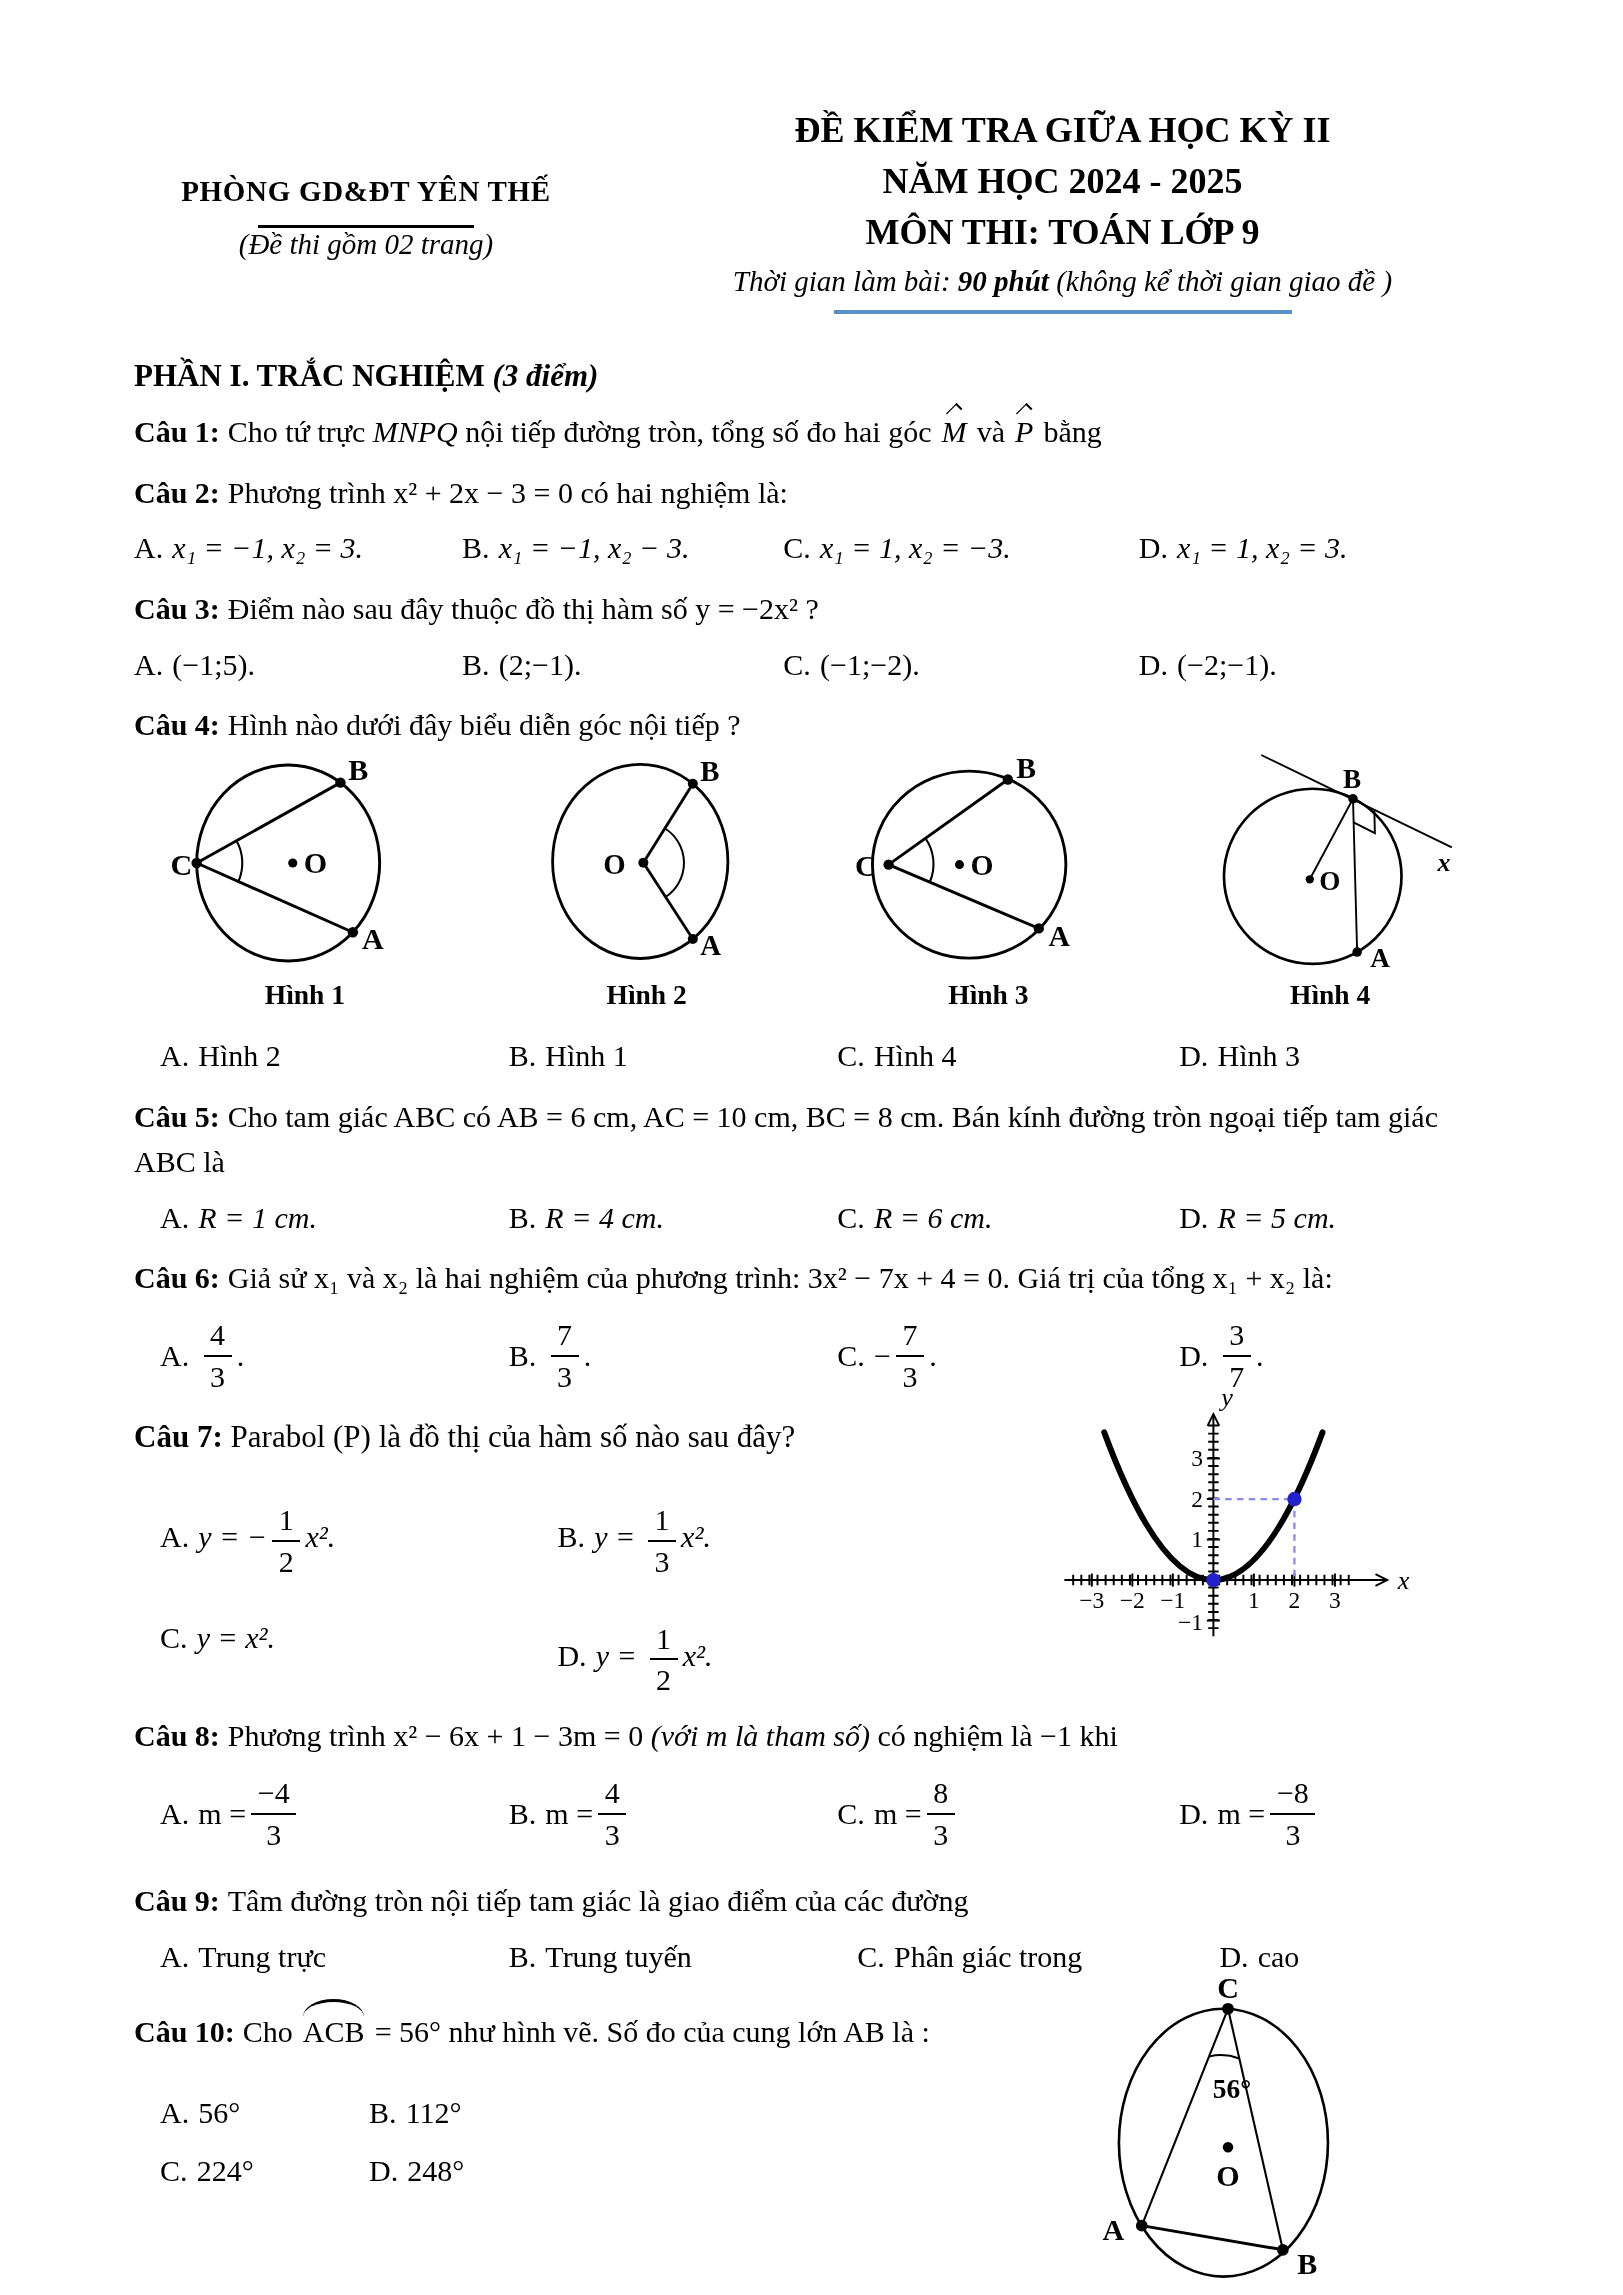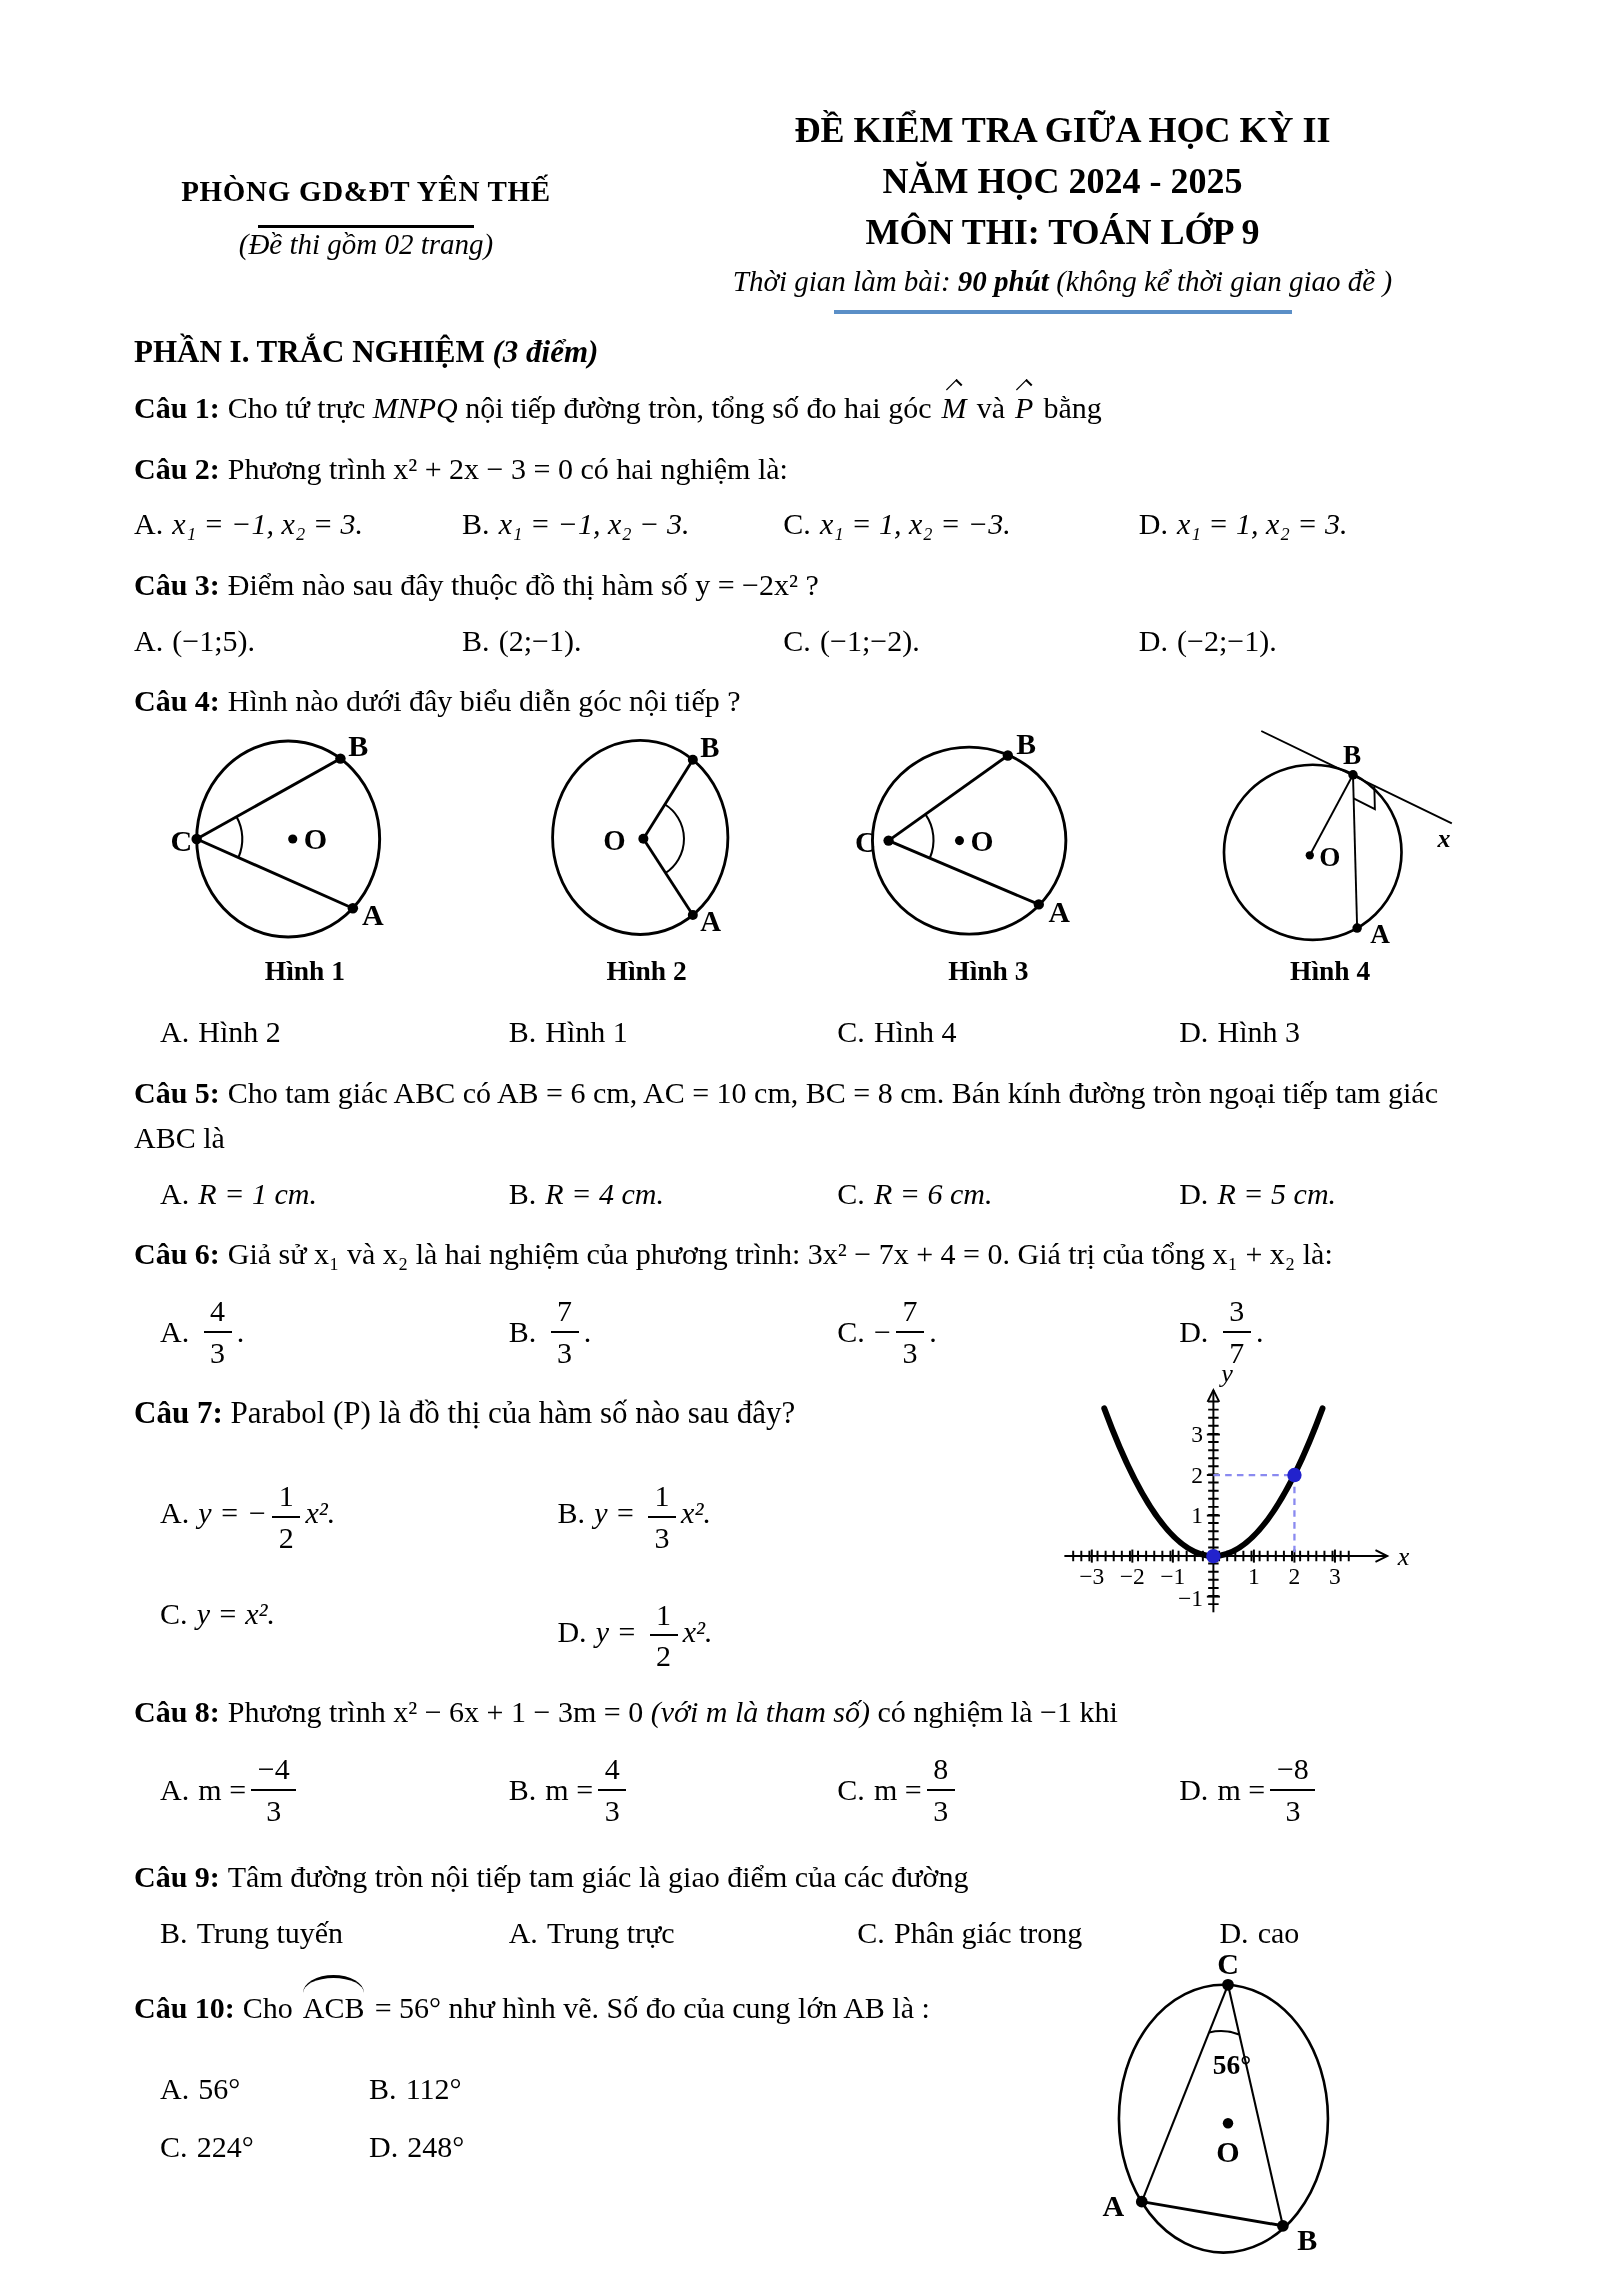--- a/index.html
+++ b/index.html
@@ -16,21 +16,21 @@
   .org{font-weight:bold;font-size:29px;letter-spacing:0.7px;}
   .h-rule{width:216px;height:3.3px;background:#000;margin:17px auto 0;}
   .pages{font-style:italic;font-size:29px;}
   .h-right{flex:1;text-align:center;padding-left:26px;}
   .h-right .t{font-weight:bold;font-size:36px;line-height:1.42;}
   .time{font-style:italic;font-size:29px;margin-top:6.5px;}
   .time .tb{font-weight:bold;font-style:italic;}
   .blue-rule{width:458px;height:3.9px;background:#5b8fc7;margin:11.8px auto 0;}
 
   
-  .sec{margin:20px 0 0 0;font-size:31px;}
+  .sec{margin:44px 0 0 0;font-size:31px;}
   .sec .st{font-weight:bold;}
   .sec .sp{font-weight:bold;font-style:italic;}
 
   
   .q{margin-top:15.7px;}
   .stem{margin:0;line-height:1.5;}
   .qlabel{font-weight:bold;margin-right:7.9px;}
   .mi{font-style:italic;}
   .opts{display:grid;grid-template-columns:26% 24.5% 25.5% 24%;padding-left:26px;margin-top:10.5px;line-height:1.5;}
   .okey{margin-right:9.2px;}
@@ -364,22 +364,22 @@
               <span class="num">−8</span>
               <span class="den">3</span>
             </span>
           </span>
     </div>
   </div>
 
   <div class="q" style="margin-top:26px;">
     <p class="stem"><span class="qlabel">Câu 9:</span><span>Tâm đường tròn nội tiếp tam giác là giao điểm của các đường</span></p>
     <div class="opts" style="grid-template-columns:26% 26% 27% 21%;">
+      <span class="opt"><span class="okey">A.</span><span>Trung trực</span></span>
       <span class="opt"><span class="okey">B.</span><span>Trung tuyến</span></span>
-      <span class="opt"><span class="okey">A.</span><span>Trung trực</span></span>
       <span class="opt"><span class="okey">C.</span><span>Phân giác trong</span></span>
       <span class="opt"><span class="okey">D.</span><span>cao</span></span>
     </div>
   </div>
 
   <div class="q q10" style="margin-top:30px;">
     <p class="stem"><span class="qlabel">Câu 10:</span><span>Cho </span><span class="widehat">ACB</span><span> = 56° như hình vẽ. Số đo của cung lớn AB là :</span></p>
     <div class="q10opts">
       <span class="opt"><span class="okey">A.</span><span>56°</span></span>
       <span class="opt"><span class="okey">B.</span><span>112°</span></span>

